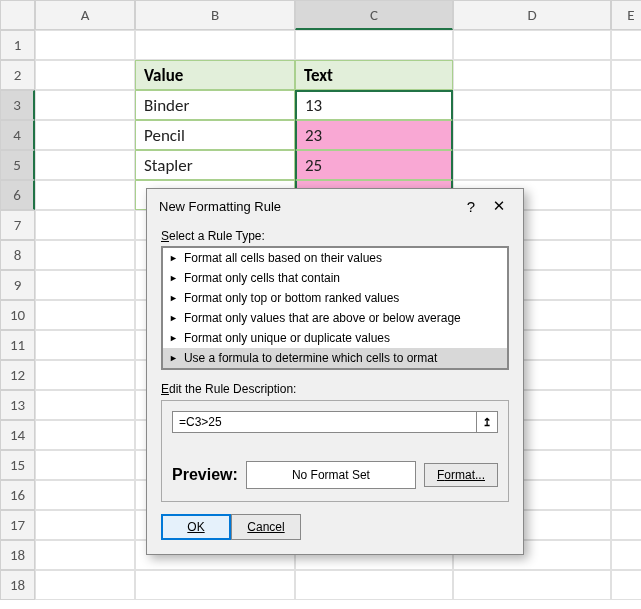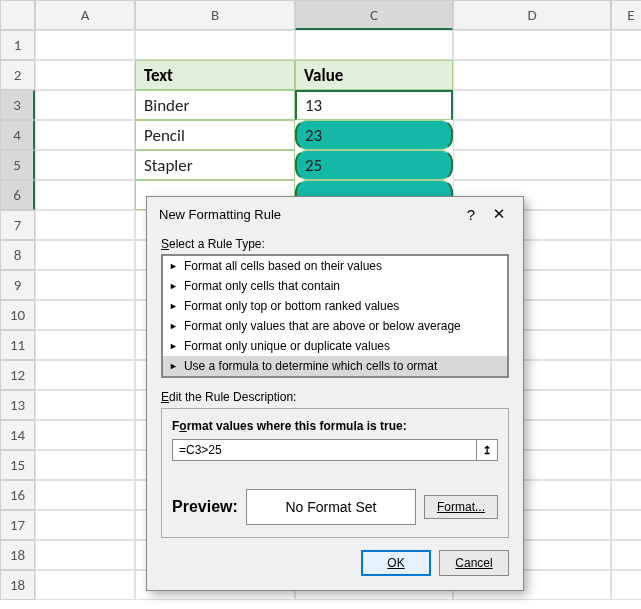--- a/index.html
+++ b/index.html
@@ -52,34 +52,33 @@
   .th {
     background: #e2efda;
     border: 1px solid #a9d08e;
     font-weight: bold;
     color: #000;
   }
   .td {
     border: 1px solid #a9d08e;
   }
   .sel {
-    background: #14b8a6;
-    border-radius: 12px;
+    background: #f9a8d4;
   }
   .sel-active {
     background: #fff;
   }
   .sel-border-top { border-top: 2px solid #217346; }
   .sel-border-left { border-left: 2px solid #217346; }
   .sel-border-right { border-right: 2px solid #217346; }
   
   .dialog {
     position: absolute;
     left: 146px;
-    top: 196px;
+    top: 188px;
     width: 378px;
     background: #f0f0f0;
     border: 1px solid #888;
     box-shadow: 4px 4px 10px rgba(0,0,0,0.3);
     font-family: "Segoe UI", Tahoma, sans-serif;
     font-size: 12px;
   }
   .titlebar {
     display: flex;
     align-items: center;
@@ -150,44 +149,43 @@
   .preview-row {
     display: flex;
     align-items: center;
     margin-top: 28px;
     gap: 8px;
   }
   .preview-label { font-weight: bold; font-size: 16px; }
   .preview-box {
     flex: 1;
     border: 1px solid #888;
-    height: 36px;
+    height: 28px;
     display: flex;
     align-items: center;
     justify-content: center;
-    font-size: 14px;
+    font-size: 12px;
     background: #fff;
   }
   .format-btn, .ok-btn, .cancel-btn {
     border: 1px solid #888;
     background: #e9e9e9;
     padding: 4px 12px;
     font-size: 12px;
     font-family: "Segoe UI", Tahoma, sans-serif;
     min-width: 70px;
     text-decoration: underline;
   }
   .ok-btn {
     border: 2px solid #0078d7;
     background: #e5f1fb;
   }
   .button-row {
     display: flex;
-    justify-content: flex-end;
-    gap: 8px;
+    gap: 0;
     margin-top: 12px;
   }
   .underline-letter { text-decoration: underline; }
 </style>
 </head>
 <body>
 
 <div class="sheet">
   <div class="corner"></div>
   <div class="hcell">A</div>
@@ -198,22 +196,22 @@
 
   <div class="rcell">1</div>
   <div class="cell"></div>
   <div class="cell"></div>
   <div class="cell"></div>
   <div class="cell"></div>
   <div class="cell"></div>
 
   <div class="rcell">2</div>
   <div class="cell"></div>
+  <div class="cell th">Value</div>
   <div class="cell th">Text</div>
-  <div class="cell th">Value</div>
   <div class="cell"></div>
   <div class="cell"></div>
 
   <div class="rcell active">3</div>
   <div class="cell"></div>
   <div class="cell td">Binder</div>
   <div class="cell td sel-active sel-border-top sel-border-left sel-border-right">13</div>
   <div class="cell"></div>
   <div class="cell"></div>
 
@@ -348,21 +346,20 @@
           <span>Format only unique or duplicate values</span>
         </div>
       <div class="rule-item selected">
           <span class="arrow">►</span>
           <span>Use a formula to determine which cells to ormat</span>
         </div>
     </div>
 
     <div class="section-label" style="margin-top:12px"><span class="underline-letter">E</span>dit the Rule Description:</div>
     <div class="desc-box">
-      <div class="desc-label">F<span class="underline-letter">o</span>rmat values where this formula is true:</div>
       <div class="formula-row">
         <input class="formula-input" value="=C3&gt;25" style="">
         <div class="range-btn">↥</div>
       </div>
       <div class="preview-row">
         <span class="preview-label">Preview:</span>
         <div class="preview-box">No Format Set</div>
         <button class="format-btn"><span class="underline-letter">F</span>ormat...</button>
       </div>
     </div>

